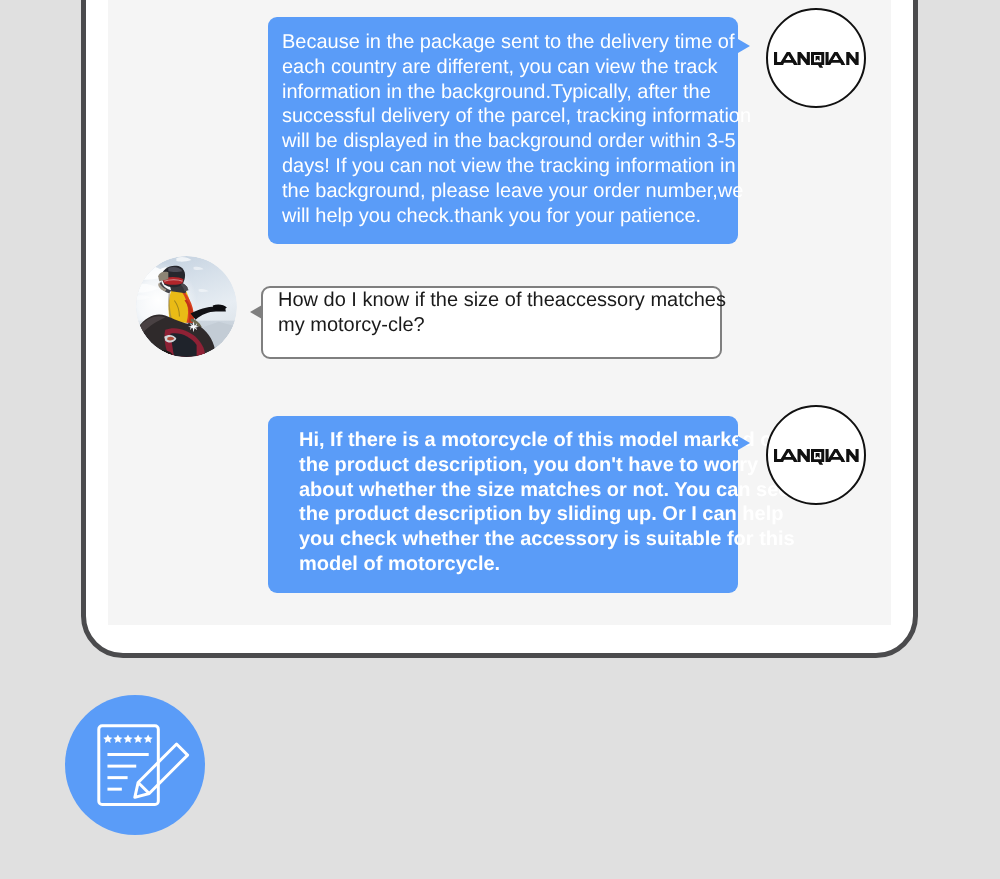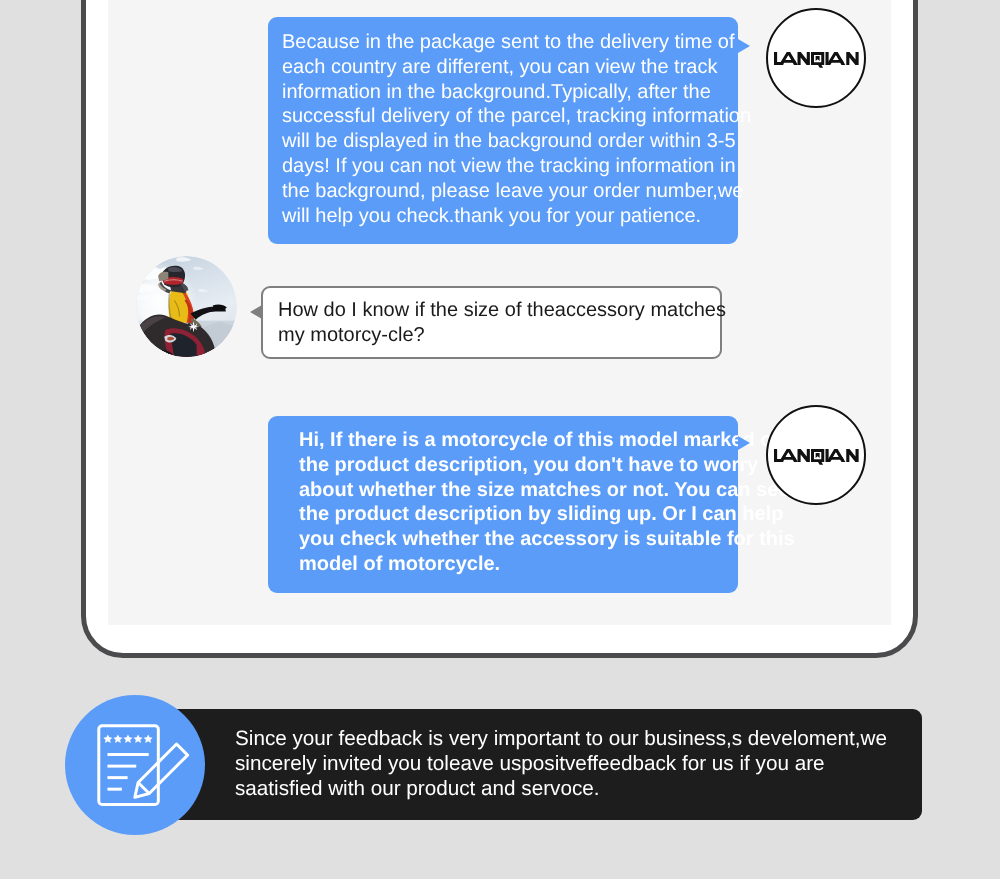--- a/index.html
+++ b/index.html
@@ -67,21 +67,21 @@
           <path d="M206,0 h12.5 v52 h-12.5 z"></path>
           <path d="M241,0 h13.5 l31,52 h-15.5 l-22.5,-38 l-22.5,38 h-15.5 z"></path>
           <path d="M226,32 h47 l7,11 h-60.5 z"></path>
           <path d="M289,0 h13 l24,30 v-30 h12.5 v52 h-13 l-24,-30 v30 h-12.5 z"></path>
         </g>
         <path d="M57.5,13 l11,19 h-22.5 z" fill="#fff"></path>
         <path d="M247.5,13 l11,19 h-22.5 z" fill="#fff"></path>
       </svg>
     </div>
 
-    <div class="bubble bubble-white" style="left:261px;top:286px;width:461px;height:73px;padding:10px 15px;">
+    <div class="bubble bubble-white" style="left:261px;top:286px;width:461px;height:73px;padding:0 15px;">
       <div class="btext">How do I know if the size of theaccessory matches
 my motorcy-cle?</div>
     </div>
     <div class="tail-l-o" style="left:250px;top:305px;"></div>
 
     <div class="avatar" style="left:136px;top:256px;width:101px;height:101px;">
       <svg class="rider-svg" viewBox="0 0 100 100">
 <defs>
   <linearGradient id="skyg" x1="0" y1="0" x2="0.35" y2="1">
     <stop offset="0%" stop-color="#bfcddc"></stop>
@@ -186,25 +186,20 @@
           <path d="M241,0 h13.5 l31,52 h-15.5 l-22.5,-38 l-22.5,38 h-15.5 z"></path>
           <path d="M226,32 h47 l7,11 h-60.5 z"></path>
           <path d="M289,0 h13 l24,30 v-30 h12.5 v52 h-13 l-24,-30 v30 h-12.5 z"></path>
         </g>
         <path d="M57.5,13 l11,19 h-22.5 z" fill="#fff"></path>
         <path d="M247.5,13 l11,19 h-22.5 z" fill="#fff"></path>
       </svg>
     </div>
   </div>
 
-  <div class="banner">
-    <div class="banner-text">Since your feedback is very important to our business,s develoment,we
-sincerely invited you toleave uspositveffeedback for us if you are
-saatisfied with our product and servoce.</div>
-  </div>
   <div class="fb-circle">
     <svg class="fb-icon" viewBox="0 0 100 100">
       <g fill="none" stroke="#fff" stroke-width="3.1" stroke-linejoin="round" stroke-linecap="butt">
         <rect x="5" y="5" width="62" height="82" rx="3.5"></rect>
         <path d="M14,35 h43"></path>
         <path d="M14,47 h30"></path>
         <path d="M14,59 h21"></path>
         <path d="M14,71 h15"></path>
         <path d="M42.5,79.5 l3.5,-15.5 l40,-40 l11.5,11.5 l-40,40 z"></path>
         <path d="M46,64 l11.5,11.5"></path>

